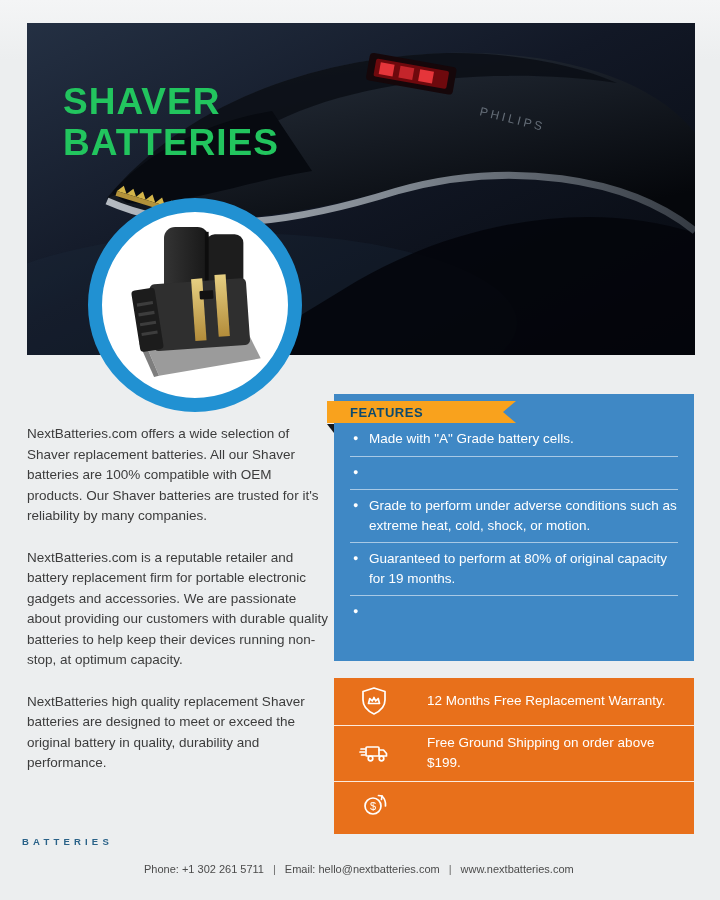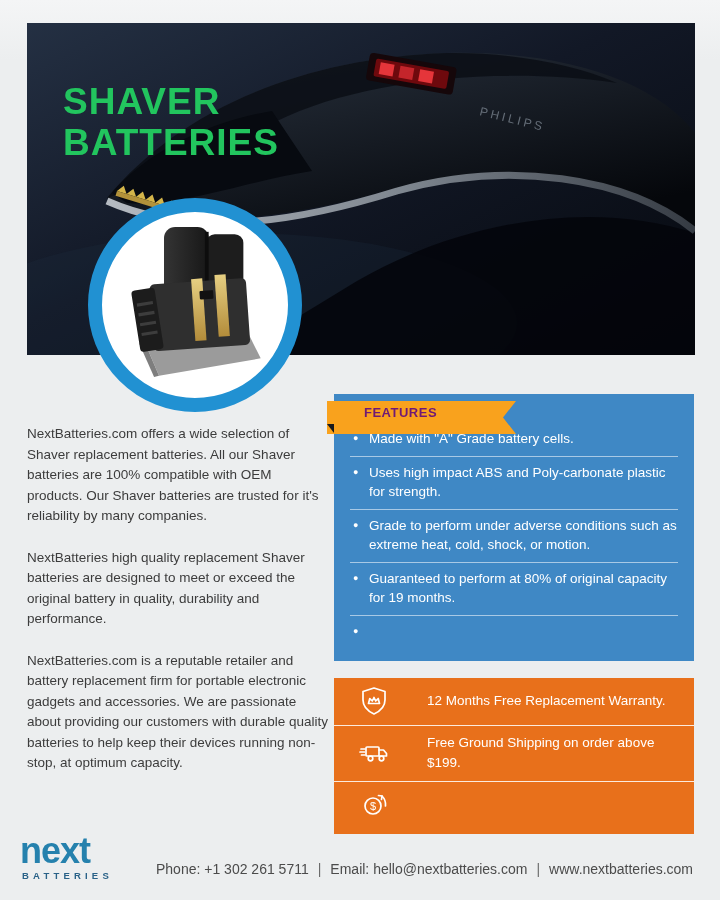--- a/index.html
+++ b/index.html
@@ -48,25 +48,25 @@
     display:flex;align-items:flex-start;
     padding:6px 0 7px 0;
     color:#ffffff;font-size:13.5px;line-height:19.5px;
     border-bottom:1px solid rgba(255,255,255,.55);
   }
   .feature-item:last-child{border-bottom:none;}
   .feature-item .dot{
     flex:0 0 16px;font-size:9px;line-height:19.5px;padding-left:3px;
   }
   .features-ribbon{
-    position:absolute;left:327px;top:401px;width:189px;height:33px;
+    position:absolute;left:327px;top:401px;width:189px;height:22px;
     background:var(--ribbon-orange,#f9a21d);
     clip-path:polygon(0 0,100% 0,calc(100% - 13px) 50%,100% 100%,0 100%);
-    color:#701a75;font-weight:bold;font-size:13px;line-height:23px;
-    letter-spacing:.5px;padding-left:37px;box-sizing:border-box;
+    color:#0c4a6e;font-weight:bold;font-size:13px;line-height:23px;
+    letter-spacing:.5px;padding-left:23px;box-sizing:border-box;
   }
   .ribbon-fold{
     position:absolute;left:327px;top:424px;width:7px;height:9px;
     background:#17191d;clip-path:polygon(0 0,100% 0,100% 100%);
   }
 
   
   .guarantees-panel{
     position:absolute;left:334px;top:678px;width:360px;height:156px;
     background:var(--panel-orange,#e8701b);box-sizing:border-box;
@@ -87,22 +87,22 @@
   .footer-logo{position:absolute;left:20px;top:834px;width:110px;text-align:left;}
   .footer-logo .logo-top{
     color:var(--logo-blue,#2581ad);font-size:36px;font-weight:bold;
     line-height:34px;letter-spacing:-1px;
   }
   .footer-logo .logo-bottom{
     color:#2a6288;font-size:9.5px;font-weight:bold;letter-spacing:4.2px;
     margin-top:2px;margin-left:2px;
   }
   .footer-contact{
-    position:absolute;left:156px;top:861px;
-    color:#4b4b4b;font-size:14px;line-height:16px;white-space:nowrap;text-align:center;
+    position:absolute;left:144px;top:861px;
+    color:#4b4b4b;font-size:11px;line-height:16px;white-space:nowrap;text-align:center;
   }
   .footer-contact .sep{margin:0 9px;color:#6b6b6b;}
 </style>
 </head>
 <body>
 
 <div class="page">
 
   <div class="hero">
     <svg viewBox="0 0 668 332" preserveAspectRatio="none">
@@ -189,33 +189,32 @@
 
       <g transform="rotate(-9 36 86)">
         <rect x="27" y="62" width="19" height="50" rx="3" fill="#1c1c1c"></rect>
         <path d="M30 74 h13 M30 82 h13 M30 90 h13 M30 98 h13" stroke="#3d3d3d" stroke-width="2.5"></path>
       </g>
     </svg>
   </div>
 
   <div class="intro">
     <p>NextBatteries.com offers a wide selection of Shaver replacement batteries. All our Shaver batteries are 100% compatible with OEM products. Our Shaver batteries are trusted for it's reliability by many companies.</p>
+    <p>NextBatteries.com is a reputable retailer and battery replacement firm for portable electronic gadgets and accessories. We are passionate about providing our customers with durable quality batteries to help keep their devices running non-stop, at optimum capacity.</p>
     <p>NextBatteries high quality replacement Shaver batteries are designed to meet or exceed the original battery in quality, durability and performance.</p>
-    <p>NextBatteries.com is a reputable retailer and battery replacement firm for portable electronic gadgets and accessories. We are passionate about providing our customers with durable quality batteries to help keep their devices running non-stop, at optimum capacity.</p>
   </div>
 
   <div class="features-panel">
     <ul class="features-list">
       <li class="feature-item">
         <span class="dot">●</span>
         <span>Made with "A" Grade battery cells.</span>
       </li>
       <li class="feature-item">
         <span class="dot">●</span>
-        <span>Uses high impact ABS and Poly-carbonate plastic for strength.</span>
       </li>
       <li class="feature-item">
         <span class="dot">●</span>
         <span>Grade to perform under adverse conditions such as extreme heat, cold, shock, or motion.</span>
       </li>
       <li class="feature-item">
         <span class="dot">●</span>
         <span>Guaranteed to perform at 80% of original capacity for 19 months.</span>
       </li>
       <li class="feature-item">
@@ -248,20 +247,19 @@
       <svg class="g-icon" viewBox="0 0 32 32" width="32" height="32" fill="none" stroke="#ffffff" stroke-width="1.7" stroke-linecap="round" stroke-linejoin="round">
         <circle cx="15" cy="17" r="8"></circle>
         <text x="15" y="21" text-anchor="middle" font-size="11" fill="#ffffff" stroke="none" font-family="Liberation Sans, sans-serif">$</text>
         <path d="M24 7 A 12.5 12.5 0 0 1 27.5 17"></path>
         <path d="M24 7 L20.5 6.5 M24 7 L23.5 10.5"></path>
       </svg>
     </div>
   </div>
 
   <div class="footer-logo">
-    <div class="logo-top">next</div>
     <div class="logo-bottom">BATTERIES</div>
   </div>
   <div class="footer-contact">
     <span>Phone: +1 302 261 5711</span><span class="sep">|</span><span>Email: hello@nextbatteries.com</span><span class="sep">|</span><span>www.nextbatteries.com</span>
   </div>
 
 </div>
 
 </body></html>

